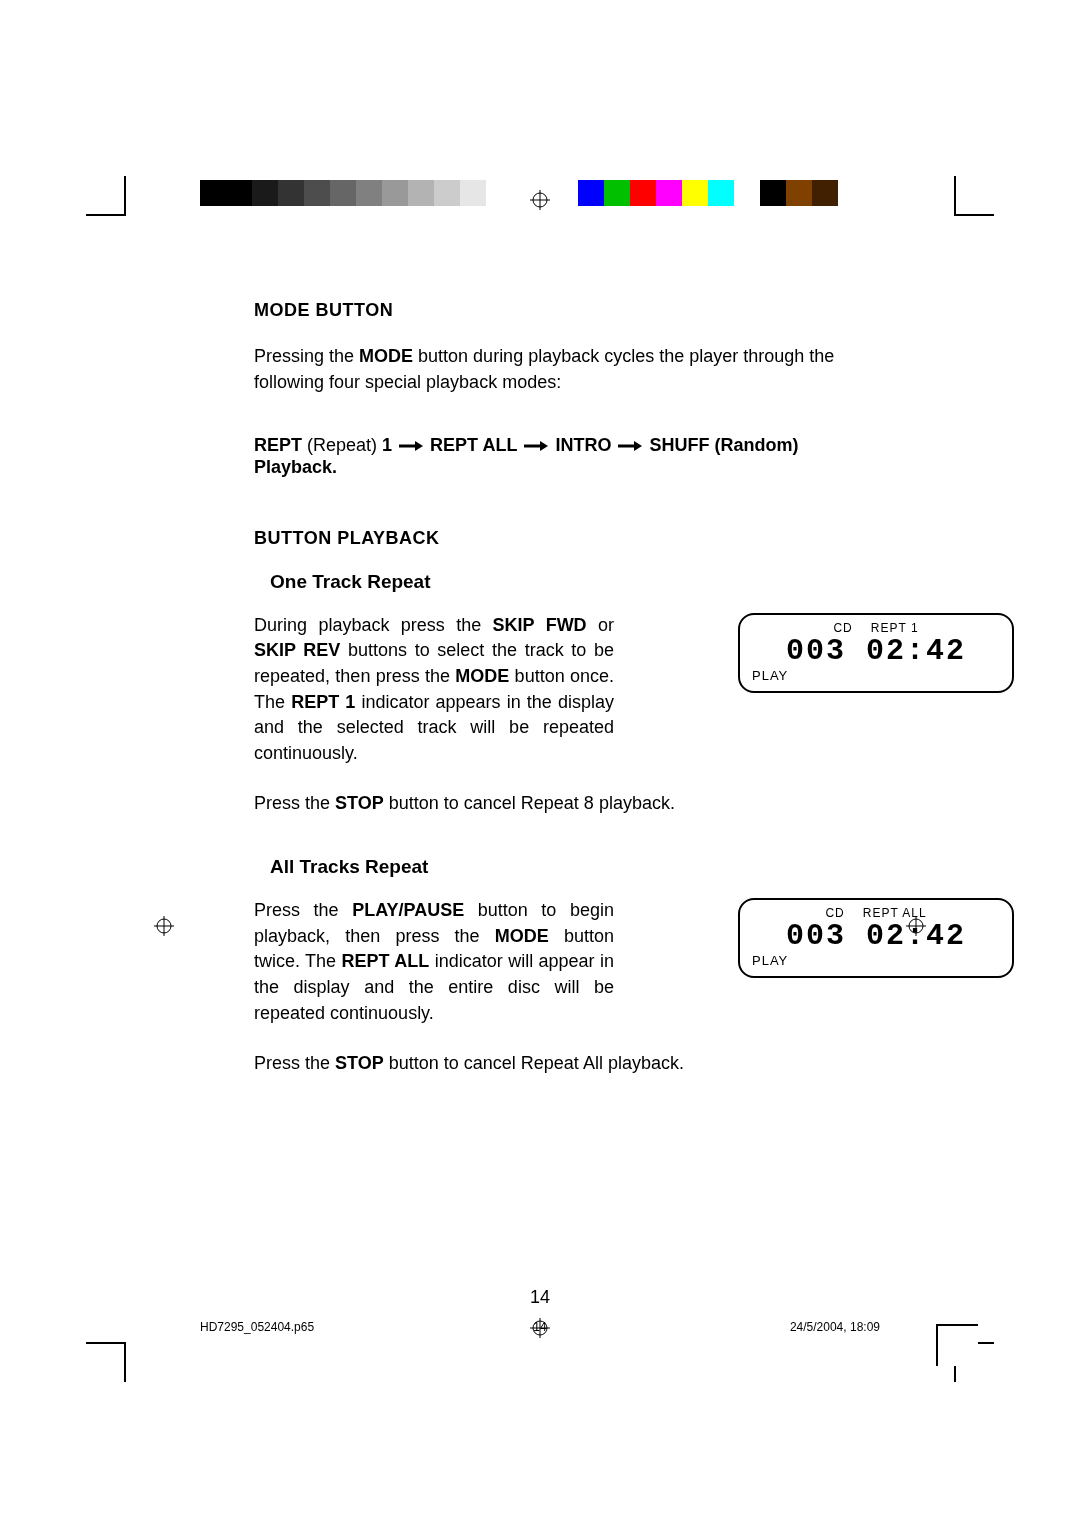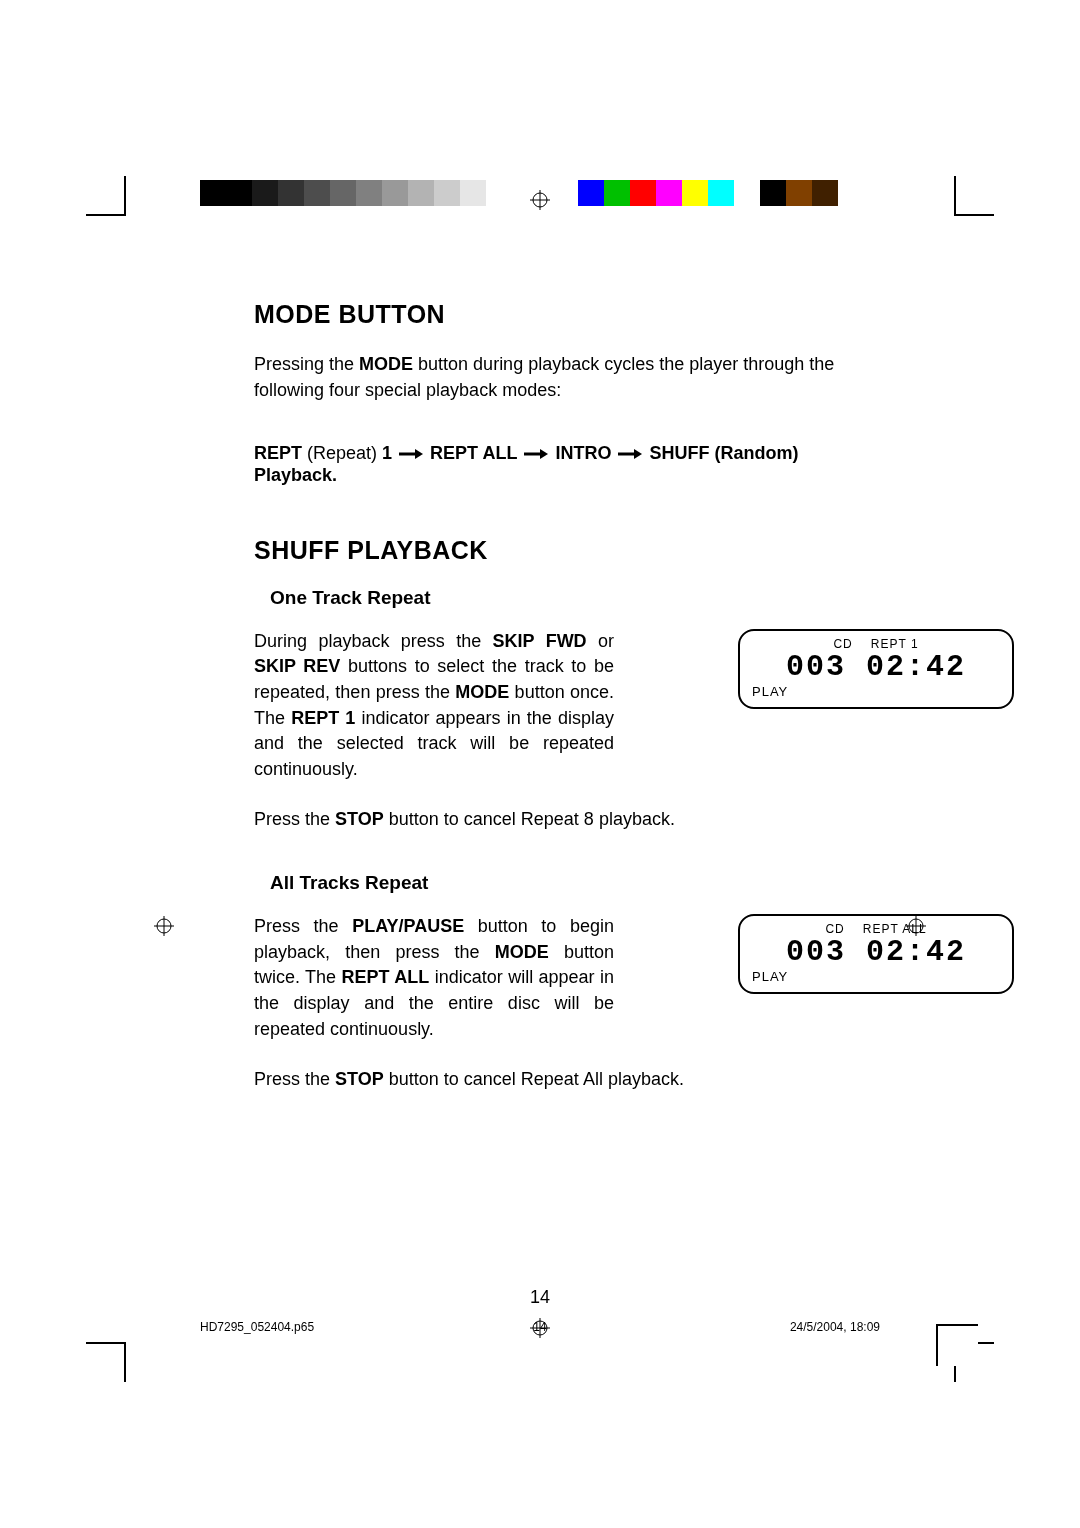--- a/index.html
+++ b/index.html
@@ -52,21 +52,21 @@
   .reg-cross.botc  { position:absolute; left:530px; bottom:24px; }
 
   
   .page {
     position: absolute;
     left: 254px;
     top: 300px;
     width: 620px;
   }
   h2.section {
-    font-size: 25px;
+    font-size: 18px;
     font-weight: bold;
     letter-spacing: 0.5px;
     margin-bottom: 22px;
   }
   .body, .body span { font-size: 18px; line-height: 1.45; }
   .body { margin-bottom: 40px; }
   .bold { font-weight: bold; }
 
   .cycle { font-size: 18px; margin-bottom: 50px; }
   .cycle .bold { font-weight: bold; }
@@ -187,21 +187,21 @@
           <polygon points="16,1 24,6 16,11" fill="#000"></polygon>
         </svg></span>
     <span class="bold">INTRO</span>
     <span class="arrow"><svg width="24" height="12">
           <line x1="0" y1="6" x2="18" y2="6" stroke="#000" stroke-width="3"></line>
           <polygon points="16,1 24,6 16,11" fill="#000"></polygon>
         </svg></span>
     <span class="bold">SHUFF (Random) Playback.</span>
   </p>
 
-  <h2 class="section">SHUFF PLAYBACK</h2>
+  <h2 class="section">BUTTON PLAYBACK</h2>
 
   <h3 class="sub">One Track Repeat</h3>
   <div class="block">
     <p class="text">
       <span>During playback press the </span><span class="bold">SKIP FWD</span><span> or </span><span class="bold">SKIP REV</span><span> buttons to select the track to be repeated, then press the </span><span class="bold">MODE</span><span> button once. The </span><span class="bold">REPT 1</span><span> indicator appears in the display and the selected track will be repeated continuously.</span>
     </p>
     <div class="lcd">
       <div class="topline"><span>CD</span><span class="gap"></span><span>REPT 1</span></div>
       <div class="seg">003 02:42</div>
       <div class="play">PLAY</div>

